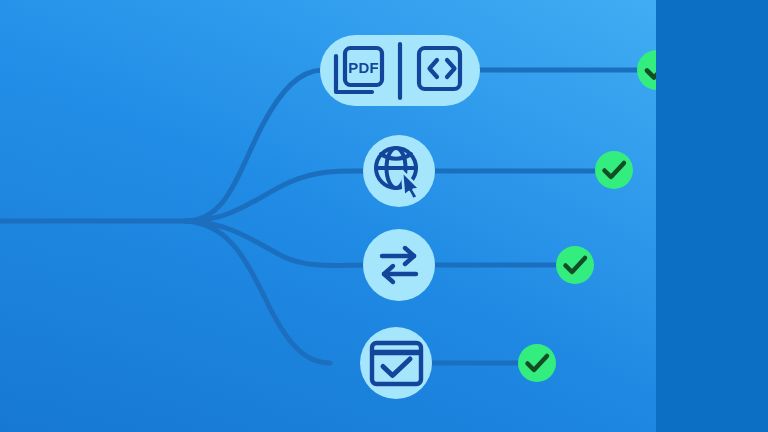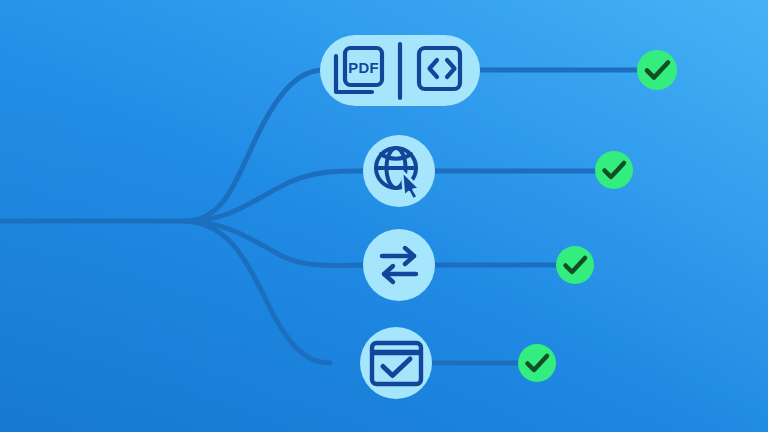--- a/index.html
+++ b/index.html
@@ -6,21 +6,21 @@
   html, body {
     margin: 0;
     padding: 0;
     background: #0d6fc4;
   }
   body {
     font-family: "Liberation Sans", sans-serif;
   }
   #stage {
     position: relative;
-    width: 768px;
+    width: 656px;
     height: 432px;
     overflow: hidden;
     text-align: right;
   }
   #stage svg {
     display: block;
     width: 768px;
     height: 432px;
   }
   .pdf-text {

